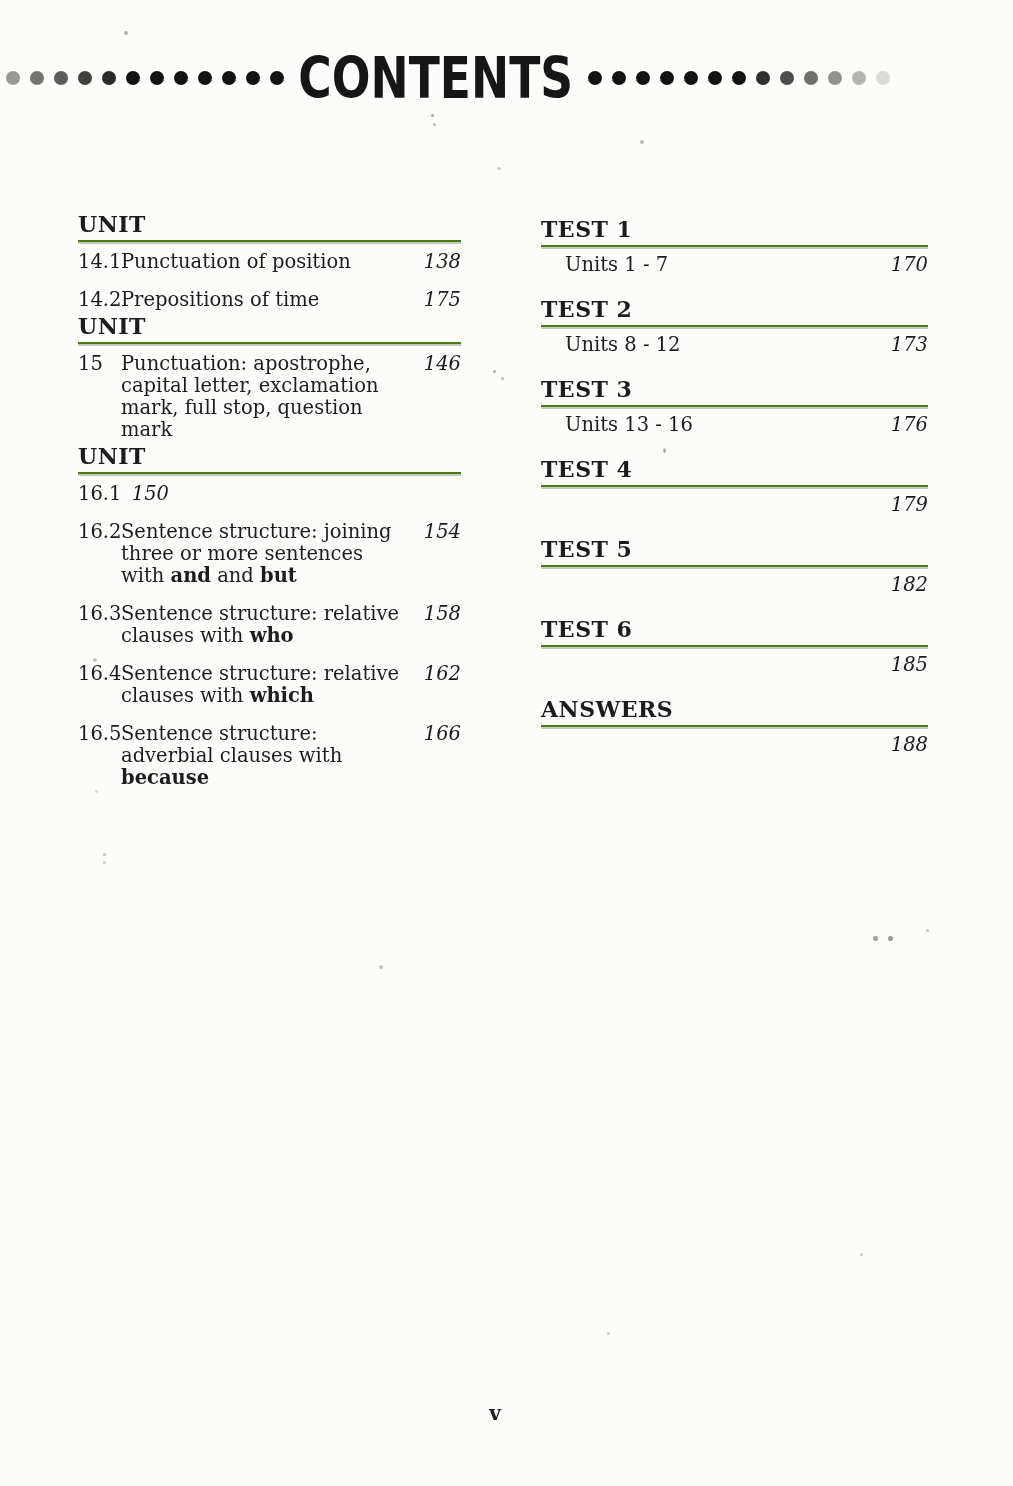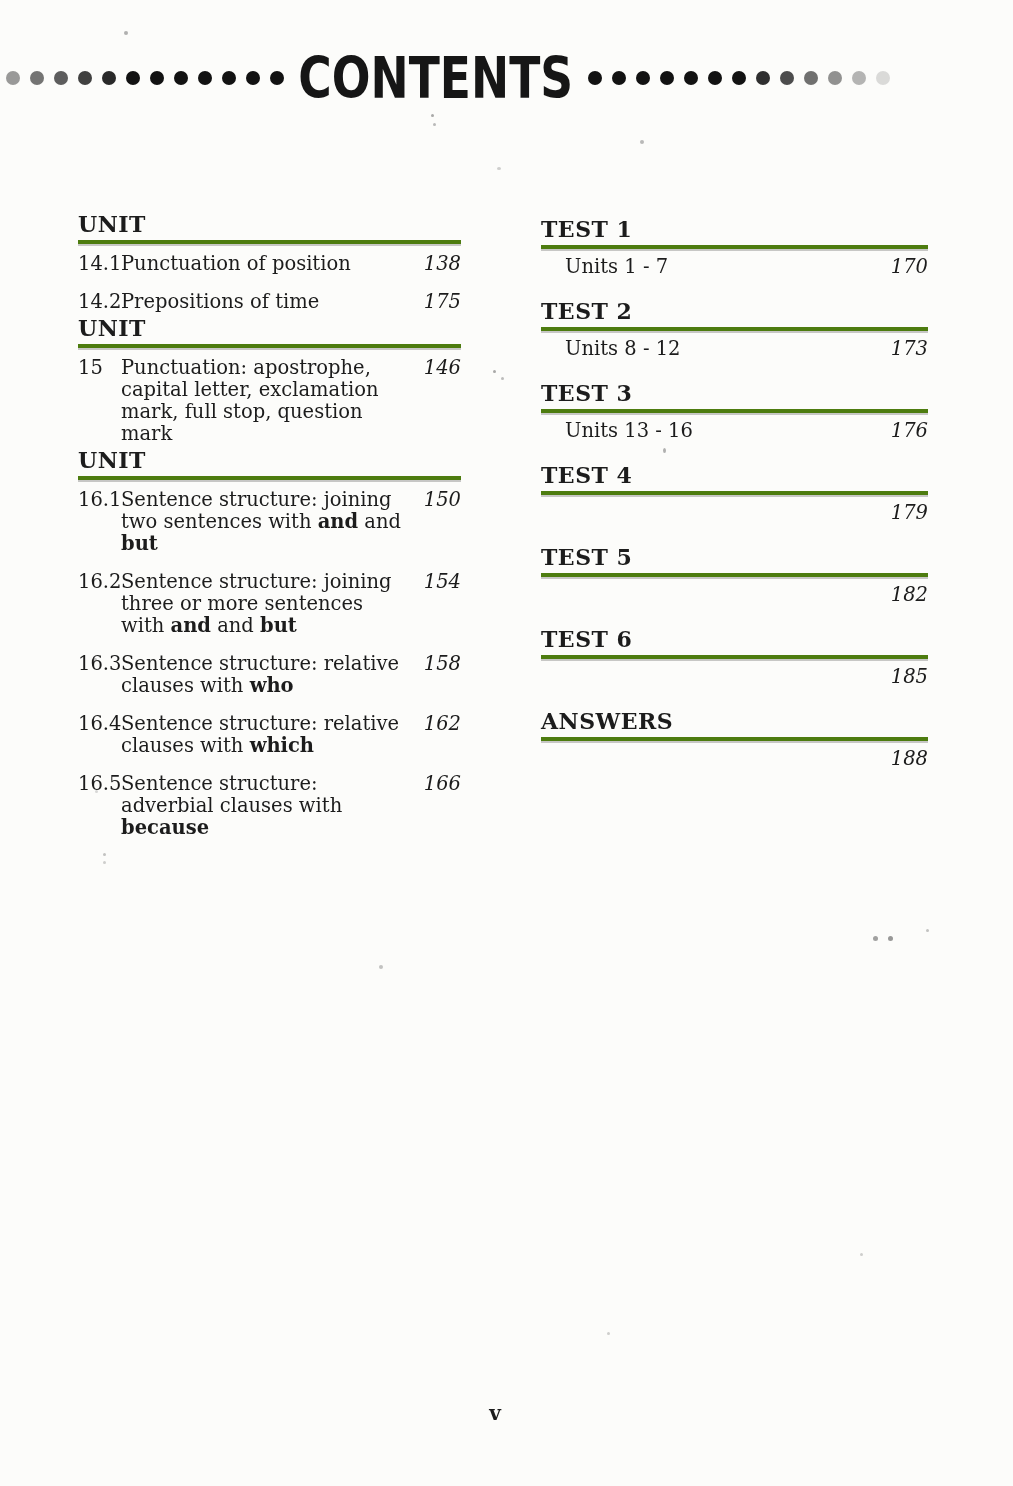--- a/index.html
+++ b/index.html
@@ -59,21 +59,21 @@
   .left-col  { left: 78px;  top: 212px; width: 383px; }
   .right-col { left: 541px; top: 217px; width: 387px; }
 
   .sec-heading {
     margin: 0;
     font-size: 22px;
     font-weight: bold;
     line-height: 24px;
     letter-spacing: .5px;
     padding-bottom: 4px;
-    border-bottom: 4px solid #4d7c0f;
+    border-bottom: 2px solid #4d7c0f;
     box-shadow: 0 2px 0 rgba(60,60,60,.28);
   }
 
   
   .group .sec-heading { margin-bottom: 9px; }
   .entry {
     display: flex;
     align-items: flex-start;
     font-size: 19.5px;
     line-height: 22px;
@@ -178,21 +178,20 @@
       <span class="num">15</span>
       <span class="title"><span>Punctuation: apostrophe, capital letter, exclamation mark, full stop, question mark</span><b></b><span></span><b></b></span>
       <span class="pg">146</span>
     </div>
   </div>
 
   <div class="group">
     <h2 class="sec-heading">UNIT</h2>
     <div class="entry">
       <span class="num">16.1</span>
-      <span class="title"><span>Sentence structure: joining two sentences with </span><b>and</b><span> and </span><b>but</b></span>
       <span class="pg">150</span>
     </div>
     <div class="entry">
       <span class="num">16.2</span>
       <span class="title"><span>Sentence structure: joining three or more sentences with </span><b>and</b><span> and </span><b>but</b></span>
       <span class="pg">154</span>
     </div>
     <div class="entry">
       <span class="num">16.3</span>
       <span class="title"><span>Sentence structure: relative clauses with </span><b>who</b><span></span><b></b></span>

